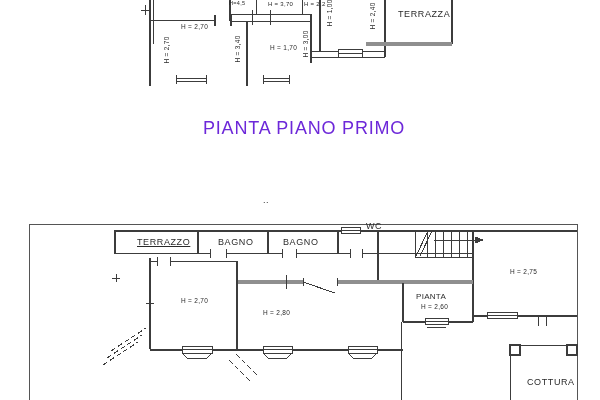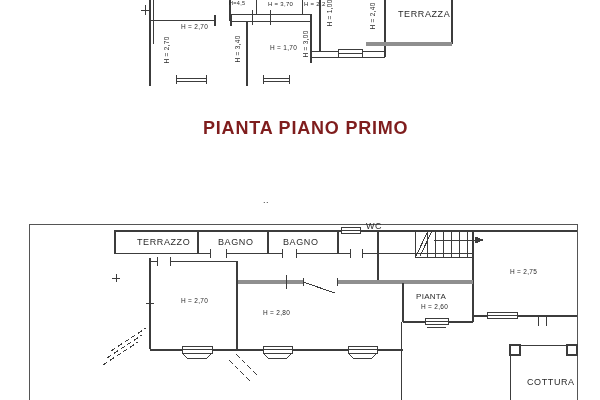--- a/index.html
+++ b/index.html
@@ -10,21 +10,21 @@
   #plan-svg{position:absolute;left:0;top:0;}
   .lbl{
     position:absolute;color:#1f1f1f;white-space:nowrap;
     font-family:"Liberation Sans",sans-serif;letter-spacing:0.3px;line-height:1;
   }
   .room{font-size:9px;letter-spacing:0.6px;color:#2a2a2a;}
   .h{font-size:6.5px;color:#2a2a2a;}
   .tiny{font-size:5.5px;color:#2a2a2a;}
   .v{transform:translate(-50%,-50%) rotate(-90deg);transform-origin:center;}
   .title{
-    font-size:18px;color:#7f1d1d;letter-spacing:0.8px;font-weight:700;
+    font-size:18px;color:#6d28d9;letter-spacing:0.8px;font-weight:400;
   }
 </style>
 </head>
 <body>
 
 <div id="canvas">
 
   <svg id="plan-svg" width="600" height="400" viewBox="0 0 600 400" shape-rendering="crispEdges">
 
     <g stroke="#3c3c3c" fill="none" stroke-width="1">
@@ -144,21 +144,21 @@
   <div class="lbl h v" style="left:238px;top:49px;">H = 3,40</div>
   <div class="lbl h" style="left:270px;top:45px;">H = 1,70</div>
   <div class="lbl h v" style="left:306px;top:44px;">H = 3,00</div>
   <div class="lbl h v" style="left:330px;top:13px;">H = 1,00</div>
   <div class="lbl h v" style="left:373px;top:16px;">H = 2,40</div>
   <div class="lbl room" style="left:398px;top:10px;">TERRAZZA</div>
 
   <div class="lbl title" style="left:203px;top:119px;">PIANTA PIANO PRIMO</div>
 
   <div class="lbl room" style="left:263px;top:196px;">..</div>
-  <div class="lbl room" style="left:137px;top:238px;">TERRAZZO</div>
+  <div class="lbl room" style="left:137px;top:238px;text-decoration:underline;">TERRAZZO</div>
   <div class="lbl room" style="left:218px;top:238px;">BAGNO</div>
   <div class="lbl room" style="left:283px;top:238px;">BAGNO</div>
   <div class="lbl room" style="left:347px;top:222px;margin-left:19px;">WC</div>
   <div class="lbl h" style="left:181px;top:298px;">H = 2,70</div>
   <div class="lbl h" style="left:263px;top:310px;">H = 2,80</div>
   <div class="lbl h" style="left:416px;top:293px;font-size:8px;">PIANTA</div>
   <div class="lbl h" style="left:421px;top:304px;">H = 2,60</div>
   <div class="lbl h" style="left:510px;top:269px;">H = 2,75</div>
   <div class="lbl room" style="left:527px;top:378px;">COTTURA</div>
 

